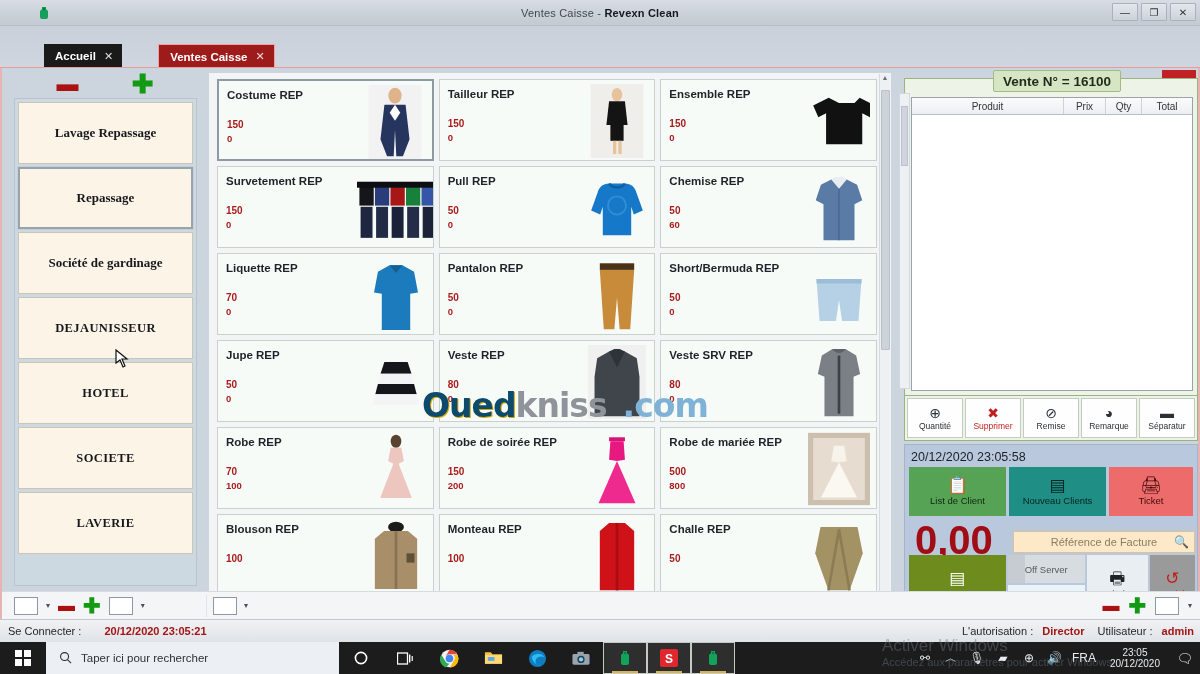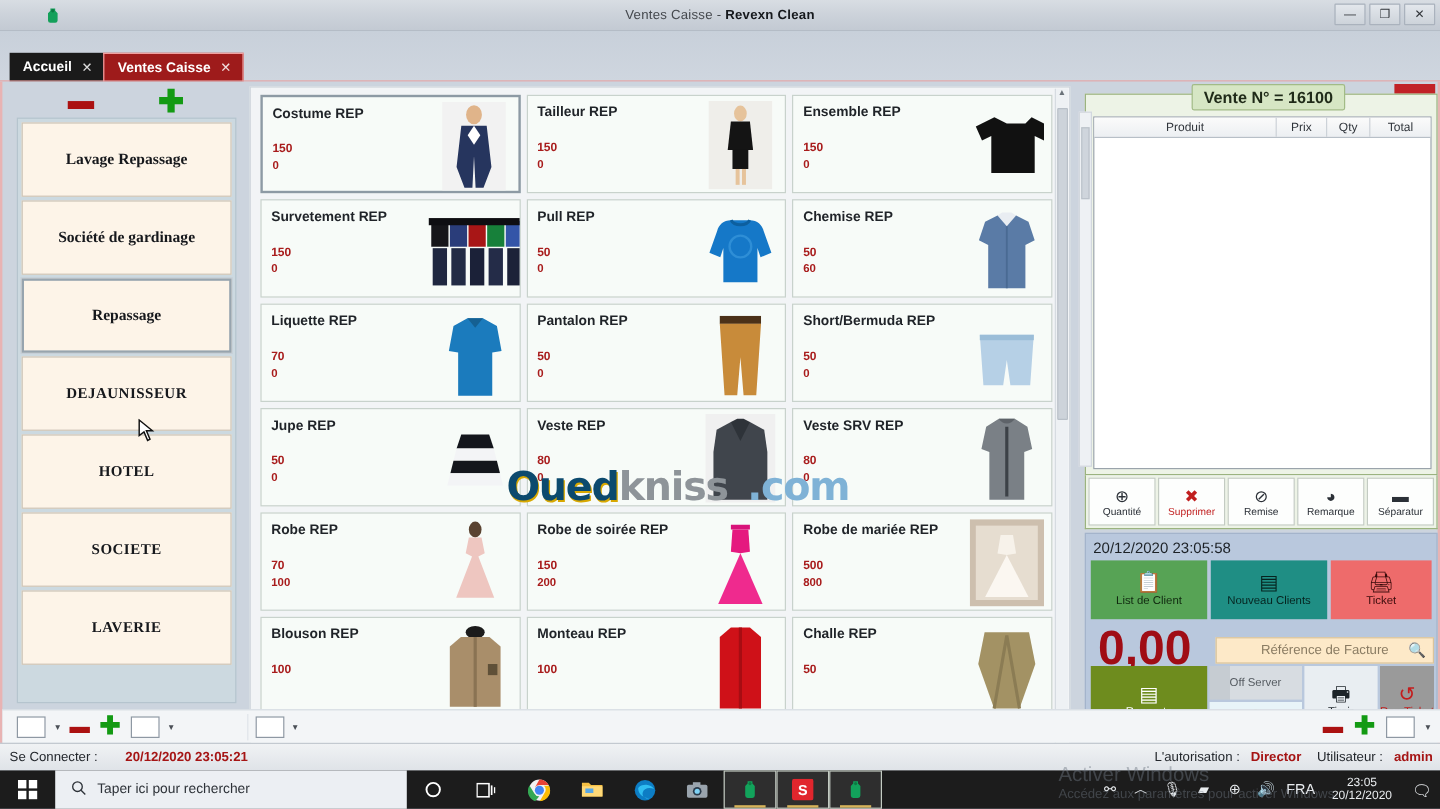--- a/index.html
+++ b/index.html
@@ -41,20 +41,21 @@
   
   .tabstrip {
     position: absolute; left: 0; top: 26px; width: 1200px; height: 42px;
     background: linear-gradient(to bottom, #c8d0da 0%, #cfd6df 100%);
   }
   .tabs { position: absolute; left: 8px; bottom: 0; display: flex; align-items: flex-end; }
   .tab {
     height: 24px; display: flex; align-items: center; gap: 8px;
     padding: 0 9px 0 11px; font-size: 11.5px; font-weight: bold;
     cursor: default;
+    margin-left: 36px;
   }
   .tab.home { background: #1a1a1a; color: #ffffff; }
   .tab.active { background: #9e1b1b; color: #ffffff; border: 1px solid #f0a0a0; border-bottom: none; }
   .tab .x { font-size: 11px; opacity: .85; font-weight: normal; }
   .tabstrip .tab-underline {
     position: absolute; left: 0; bottom: 0; width: 1200px; height: 1px; background: #e79d9d;
   }
 
   
   .main {
@@ -346,25 +347,25 @@
 
   <div class="sidebar">
     <div class="side-top">
       <span class="ic-minus">▬</span>
       <span class="ic-plus">✚</span>
     </div>
     <div class="side-list">
       <div class="cat-btn">
           <span>Lavage Repassage</span>
         </div>
+      <div class="cat-btn sel">
+          <span>Repassage</span>
+        </div>
       <div class="cat-btn">
           <span>Société de gardinage</span>
-        </div>
-      <div class="cat-btn sel">
-          <span>Repassage</span>
         </div>
       <div class="cat-btn caps">
           <span>DEJAUNISSEUR</span>
         </div>
       <div class="cat-btn caps">
           <span>HOTEL</span>
         </div>
       <div class="cat-btn caps">
           <span>SOCIETE</span>
         </div>

